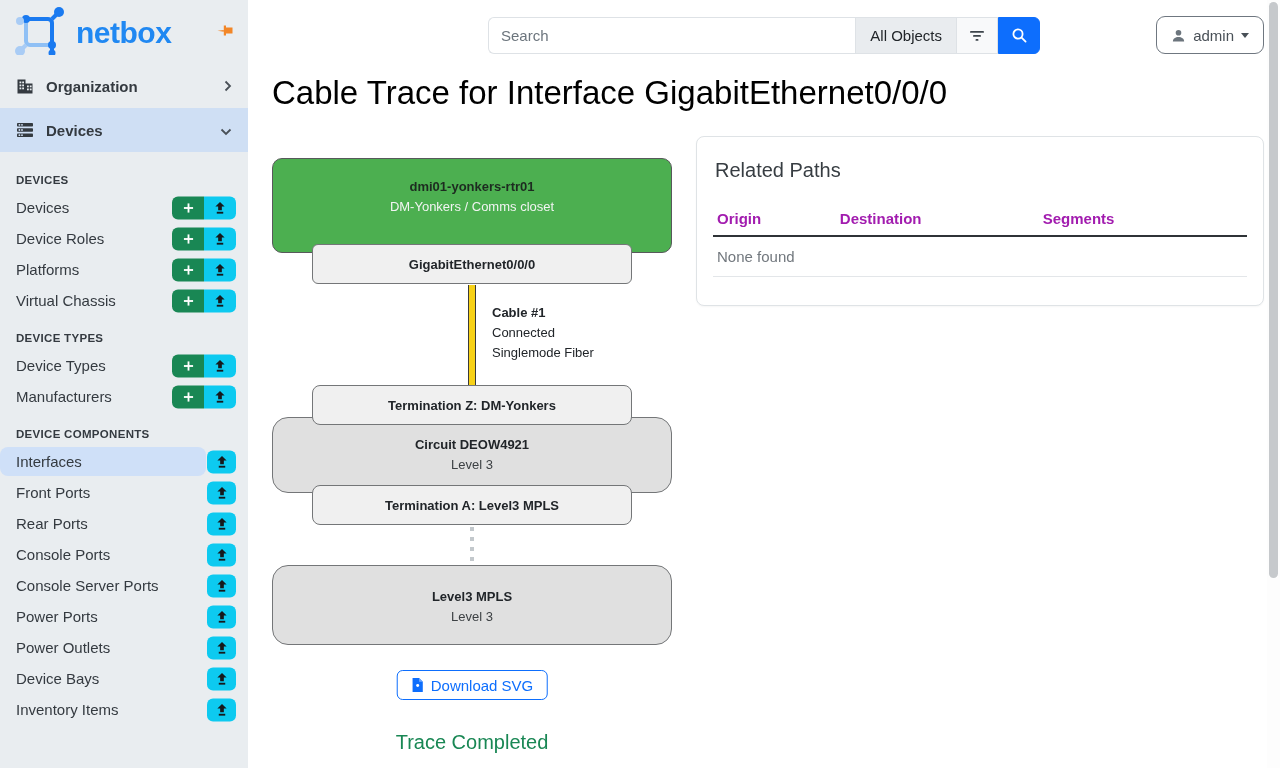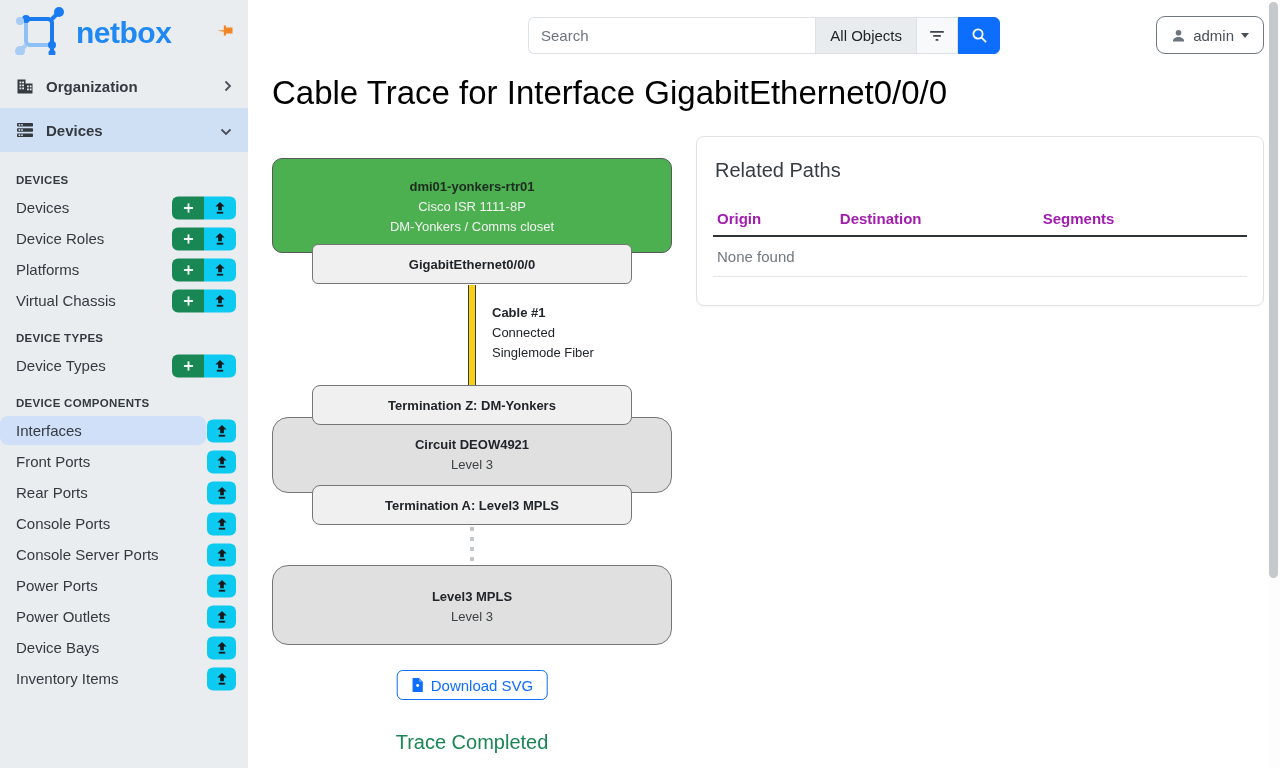--- a/index.html
+++ b/index.html
@@ -22,21 +22,21 @@
   .nav-item .lbl { position:relative; z-index:1; }
   .btn-group { position:absolute; right:12px; top:50%; transform:translateY(-50%); display:flex; z-index:1; }
   .mini-btn { width:32px; height:23px; display:flex; align-items:center; justify-content:center; cursor:pointer; }
   .mini-btn.add { background:#198754; border-radius:6px 0 0 6px; }
   .mini-btn.import { background:#0dcaf0; border-radius:0 6px 6px 0; }
   .mini-btn.import.solo { width:29px; border-radius:6px; }
 
   
   .main { position:absolute; left:248px; top:0; width:1032px; height:768px; background:#fff; }
   .topbar { position:relative; height:70px; }
-  .search-group { position:absolute; left:50%; top:17px; transform:translateX(-50%); display:flex; height:37px; width:472px; }
+  .search-group { position:absolute; left:50%; top:17px; transform:translateX(-50%); display:flex; height:37px; width:552px; }
   .search-input { flex:1; border:1px solid #dee2e6; border-right:none; border-radius:6px 0 0 6px; padding:0 12px; font-size:15px; color:#343a40; font-family:"Liberation Sans",sans-serif; outline:none; }
   .search-input::placeholder { color:#6c757d; }
   .scope-seg { display:flex; align-items:center; background:#e9ecef; border:1px solid #dee2e6; padding:0 14px; font-size:15px; color:#212529; cursor:pointer; }
   .filter-seg { display:flex; align-items:center; justify-content:center; width:41px; background:#f8f9fa; border:1px solid #dee2e6; border-left:none; cursor:pointer; }
   .search-btn { display:flex; align-items:center; justify-content:center; width:42px; background:#0d6efd; border:1px solid #0d6efd; border-radius:0 6px 6px 0; cursor:pointer; }
   .user-btn { position:absolute; right:16px; top:16px; height:38px; display:flex; align-items:center; gap:7px; padding:8px 14px; border:1px solid #6f7780; border-radius:9px; background:#fff; font-size:15px; color:#495057; cursor:pointer; }
   .caret-down { width:0; height:0; border-left:4.5px solid transparent; border-right:4.5px solid transparent; border-top:5px solid #495057; }
 
   .page-title { margin:4px 0 24px 0; padding-left:24px; font-size:33px; font-weight:400; color:#000000; }
 
@@ -265,20 +265,41 @@
       <span class="mini-btn import">
           <svg width="12" height="13" viewBox="0 0 13 13">
             <g fill="#16191c">
               <polygon points="6.5,0 11.5,5 8.5,5 8.5,9 4.5,9 4.5,5 1.5,5"></polygon>
               <rect x="3" y="10.6" width="7" height="2"></rect>
             </g>
           </svg>
         </span>
     </span>
   </div>
+  <div class="nav-item">
+    <span class="lbl">Manufacturers</span>
+    <span class="btn-group">
+      <span class="mini-btn add">
+          <svg width="11" height="11" viewBox="0 0 12 12">
+            <g fill="#fff">
+              <rect x="5" y="1" width="2" height="10"></rect>
+              <rect x="1" y="5" width="10" height="2"></rect>
+            </g>
+          </svg>
+        </span>
+      <span class="mini-btn import">
+          <svg width="12" height="13" viewBox="0 0 13 13">
+            <g fill="#16191c">
+              <polygon points="6.5,0 11.5,5 8.5,5 8.5,9 4.5,9 4.5,5 1.5,5"></polygon>
+              <rect x="3" y="10.6" width="7" height="2"></rect>
+            </g>
+          </svg>
+        </span>
+    </span>
+  </div>
 
   <div class="nav-header" style="padding-top:16px">DEVICE COMPONENTS</div>
 
   <div class="nav-item">
     <span class="hl"></span>
     <span class="lbl">Interfaces</span>
     <span class="btn-group">
       <span class="mini-btn import solo">
           <svg width="12" height="13" viewBox="0 0 13 13">
             <g fill="#16191c">
@@ -428,21 +449,20 @@
   </div>
 
   <h1 class="page-title">Cable Trace for Interface GigabitEthernet0/0/0</h1>
 
   <div class="content">
 
     <div class="diagram">
 
       <div class="node device-box">
         <div class="t1">dmi01-yonkers-rtr01</div>
-        <div class="t2">Cisco ISR 1111-8P</div>
         <div class="t2">DM-Yonkers / Comms closet</div>
       </div>
 
       <div class="node node-sm iface-box">
         <span>GigabitEthernet0/0/0</span>
       </div>
 
       <div class="cable-line"></div>
       <div class="cable-label">
         <div class="t1">Cable #1</div>

